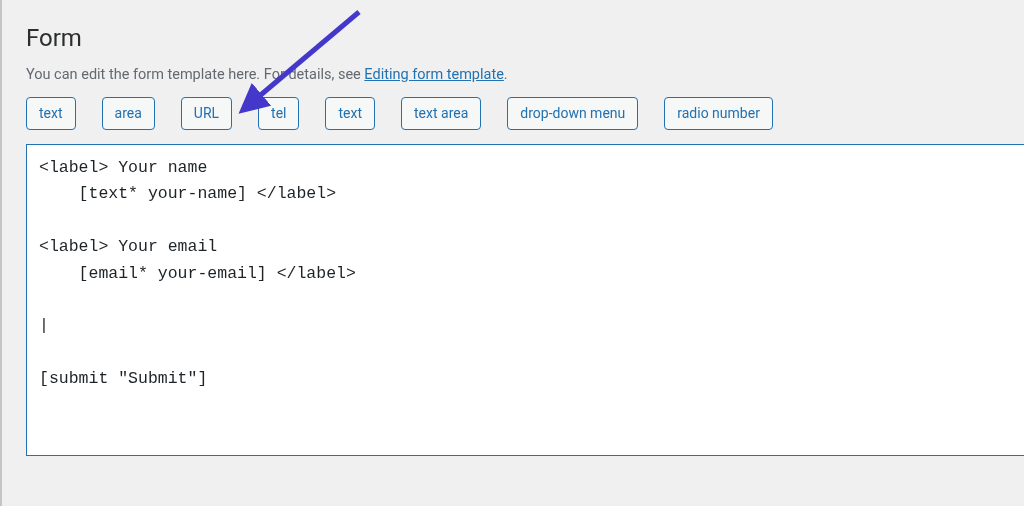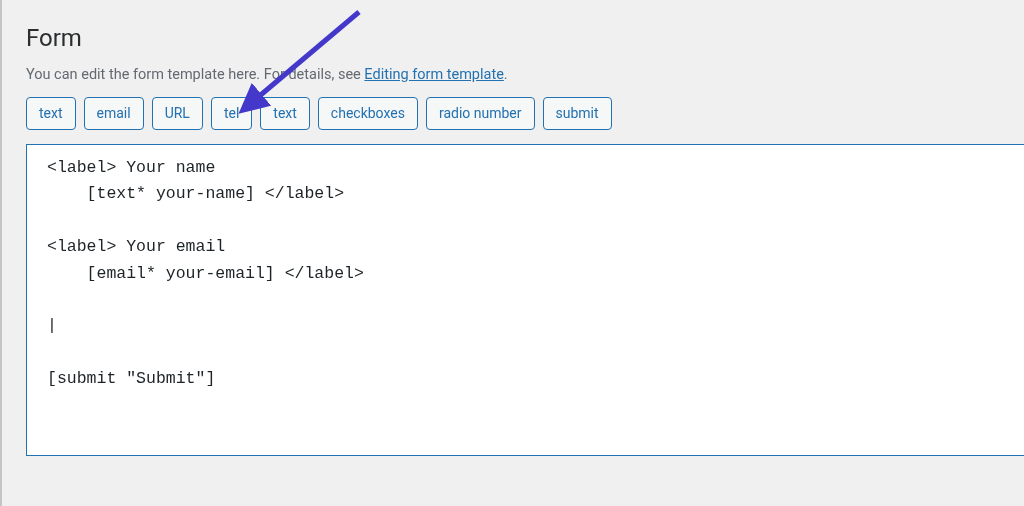--- a/index.html
+++ b/index.html
@@ -33,21 +33,21 @@
       color: #646970;
       margin-bottom: 14px;
     }
     .panel-desc a {
       color: #2271b1;
       text-decoration: underline;
     }
     .tag-row {
       display: flex;
       flex-wrap: wrap;
-      gap: 8px;
+      gap: 26px;
       margin-bottom: 14px;
       padding-right: 6px;
     }
     .tag-btn {
       border: 1px solid #2271b1;
       background: #f6f7f7;
       color: #2271b1;
       font-size: 14px;
       line-height: 1;
       padding: 8px 12px 9px 12px;
@@ -61,21 +61,21 @@
       background: #ffffff;
       width: 1000px;
       height: 312px;
     }
     .editor {
       width: 100%;
       height: 100%;
       border: none;
       outline: none;
       resize: none;
-      padding: 10px 20px;
+      padding: 10px 12px;
       font-family: Consolas, "Courier New", monospace;
       font-size: 16.5px;
       line-height: 1.6;
       color: #1d2327;
       background: #ffffff;
       white-space: pre;
     }
     .arrow-svg {
       position: absolute;
       top: 6px;
@@ -91,27 +91,27 @@
 
 <div class="panel">
   <h2 class="panel-title">Form</h2>
 
   <p class="panel-desc">
     <span>You can edit the form template here. For details, see </span><a href="#">Editing form template</a><span>.</span>
   </p>
 
   <div class="tag-row">
     <button class="tag-btn">text</button>
-    <button class="tag-btn">email</button>
+    <button class="tag-btn">area</button>
     <button class="tag-btn">URL</button>
     <button class="tag-btn">tel</button>
     <button class="tag-btn">text</button>
-    <button class="tag-btn">checkboxes</button>
+    <button class="tag-btn">text area</button>
+    <button class="tag-btn">drop-down menu</button>
     <button class="tag-btn">radio number</button>
-    <button class="tag-btn">submit</button>
   </div>
 
   <div class="editor-wrap">
     <textarea class="editor" spellcheck="false" style="">&lt;label&gt; Your name
     [text* your-name] &lt;/label&gt;
 
 &lt;label&gt; Your email
     [email* your-email] &lt;/label&gt;
 
 |

